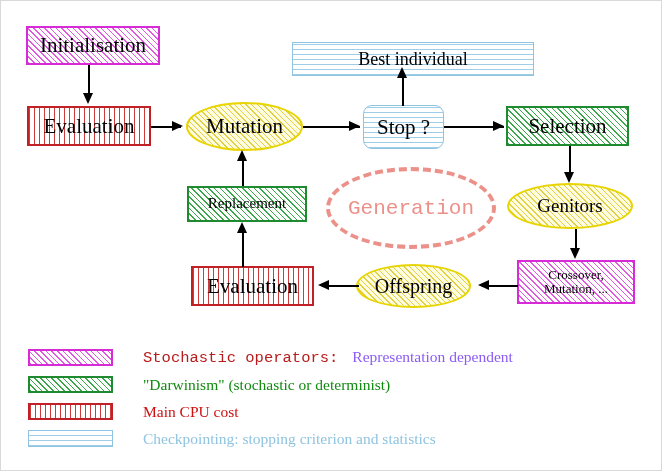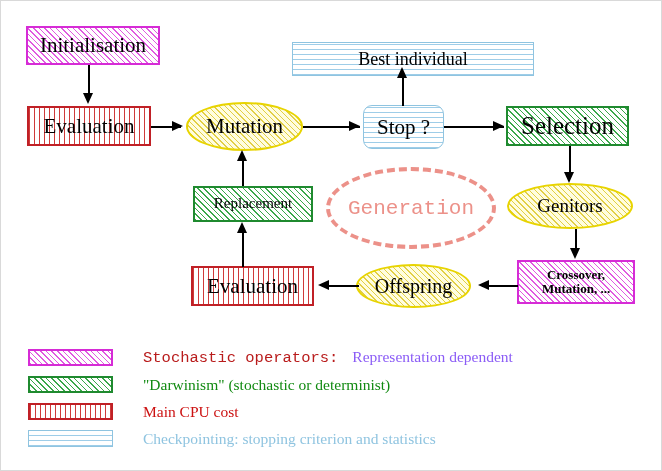--- a/index.html
+++ b/index.html
@@ -97,35 +97,35 @@
   <div class="node fill-magenta" style="left:25px;top:25px;width:134px;height:39px;font-size:21px;">Initialisation</div>
 
   <div class="node fill-red" style="left:26px;top:105px;width:124px;height:40px;font-size:21px;">Evaluation</div>
 
   <div class="node fill-yellow ellipse" style="left:185px;top:101px;width:117px;height:49px;font-size:21px;">Mutation</div>
 
   <div class="node fill-blue" style="left:291px;top:41px;width:242px;height:34px;font-size:18px;">Best individual</div>
 
   <div class="node fill-blue rounded" style="left:362px;top:104px;width:81px;height:44px;font-size:21px;">Stop ?</div>
 
-  <div class="node fill-green" style="left:505px;top:105px;width:123px;height:40px;font-size:25px;">Selection</div>
-
-  <div class="node fill-green" style="left:192px;top:185px;width:120px;height:36px;font-size:15px;">Replacement</div>
+  <div class="node fill-green" style="left:505px;top:105px;width:123px;height:40px;font-size:21px;">Selection</div>
+
+  <div class="node fill-green" style="left:186px;top:185px;width:120px;height:36px;font-size:15px;">Replacement</div>
 
   <div class="generation-ellipse" style="left:325px;top:166px;width:170px;height:82px;">
     <span style="font-size:21px;">Generation</span>
   </div>
 
   <div class="node fill-yellow ellipse" style="left:506px;top:182px;width:126px;height:46px;font-size:19px;">Genitors</div>
 
   <div class="node fill-red" style="left:190px;top:265px;width:123px;height:40px;font-size:21px;">Evaluation</div>
 
   <div class="node fill-yellow ellipse" style="left:355px;top:263px;width:115px;height:44px;font-size:20px;">Offspring</div>
 
-  <div class="node fill-magenta" style="left:516px;top:259px;width:118px;height:44px;font-size:13px;font-weight:bold;">Crossover,
+  <div class="node fill-magenta" style="left:516px;top:259px;width:118px;height:44px;font-size:13px;">Crossover,
 Mutation, ...</div>
 
   <div class="arrow">
     <div class="line" style="left:87px;top:64px;width:1.5px;height:30px;"></div>
     <div class="head down" style="left:82px;top:92px;"></div>
   </div>
 
   <div class="arrow">
     <div class="line" style="left:150px;top:125px;width:30px;height:1.5px;"></div>
     <div class="head right" style="left:171px;top:120px;"></div>

